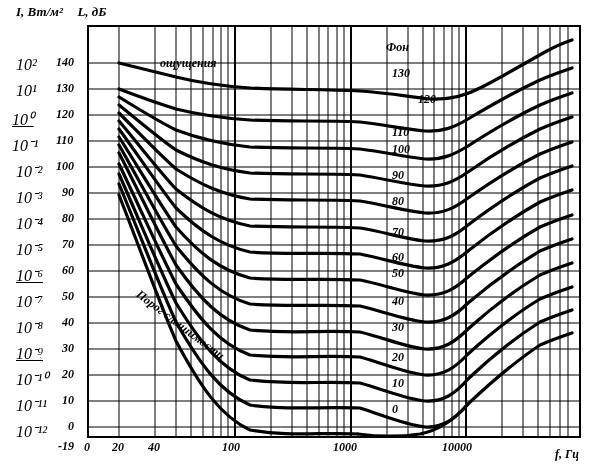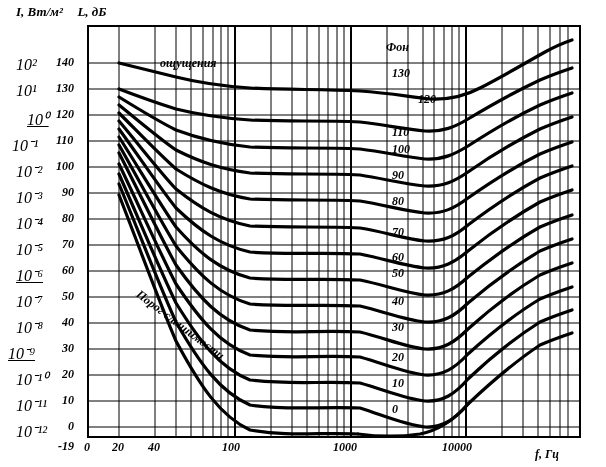--- a/index.html
+++ b/index.html
@@ -18,21 +18,21 @@
 </head>
 <body>
 
 <div id="root">
 
   <div class="lbl axis-title-left" style="left:16px;top:4px;">
     <span>I, Вт/м²</span>
     <span style="display:inline-block;width:8px"></span>
     <span>L, дБ</span>
   </div>
-  <div class="lbl tick-bottom" style="left:535px;top:447px;">f, Гц</div>
+  <div class="lbl tick-bottom" style="left:555px;top:447px;">f, Гц</div>
 
   <svg id="plotsvg" width="606" height="467">
 
     <rect x="88" y="26" width="492" height="411" fill="#ffffff" stroke="#000" stroke-width="2"></rect>
 
     <g stroke="#000" stroke-width="1" fill="none">
 
       <line x1="119" y1="26" x2="119" y2="437"></line>
       <line x1="155" y1="26" x2="155" y2="437"></line>
       <line x1="176" y1="26" x2="176" y2="437"></line>
@@ -110,30 +110,30 @@
       <path d="M119,195 C140,249 160,304 176,341 C200,386 220,416 250,430 C290,437 320,432 358,434"></path>
     </g>
 
     <g fill="none" stroke="#000" stroke-width="3.2" stroke-linecap="round" stroke-linejoin="round">
       <path d="M358,434 C380,437 400,437 420,434 C440,430 455,419 468,404"></path>
     </g>
   </svg>
 
   <div class="lbl tick-left-i" style="left:16px;top:56px;">10²</div>
   <div class="lbl tick-left-i" style="left:16px;top:82px;">10¹</div>
-  <div class="lbl tick-left-i" style="left:27px;top:108px;text-decoration:underline;">10⁰</div>
+  <div class="lbl tick-left-i" style="left:12px;top:108px;text-decoration:underline;">10⁰</div>
   <div class="lbl tick-left-i" style="left:12px;top:134px;">10⁻¹</div>
   <div class="lbl tick-left-i" style="left:16px;top:160px;">10⁻²</div>
   <div class="lbl tick-left-i" style="left:16px;top:186px;">10⁻³</div>
   <div class="lbl tick-left-i" style="left:16px;top:212px;">10⁻⁴</div>
   <div class="lbl tick-left-i" style="left:16px;top:238px;">10⁻⁵</div>
   <div class="lbl tick-left-i" style="left:16px;top:264px;text-decoration:underline;">10⁻⁶</div>
   <div class="lbl tick-left-i" style="left:16px;top:290px;">10⁻⁷</div>
   <div class="lbl tick-left-i" style="left:16px;top:316px;text-align:center;">10⁻⁸</div>
-  <div class="lbl tick-left-i" style="left:8px;top:342px;text-decoration:underline;">10⁻⁹</div>
+  <div class="lbl tick-left-i" style="left:16px;top:342px;text-decoration:underline;">10⁻⁹</div>
   <div class="lbl tick-left-i" style="left:16px;top:368px;">10⁻¹⁰</div>
   <div class="lbl tick-left-i" style="left:16px;top:394px;">10⁻¹¹</div>
   <div class="lbl tick-left-i" style="left:16px;top:420px;">10⁻¹²</div>
   <div class="lbl tick-left-i" style="left:16px;top:440px;margin-top:36px;">10⁻¹³</div>
 
   <div class="lbl tick-left-l" style="left:56px;top:55px;">140</div>
   <div class="lbl tick-left-l" style="left:56px;top:81px;">130</div>
   <div class="lbl tick-left-l" style="left:56px;top:107px;">120</div>
   <div class="lbl tick-left-l" style="left:56px;top:133px;">110</div>
   <div class="lbl tick-left-l" style="left:56px;top:159px;">100</div>

